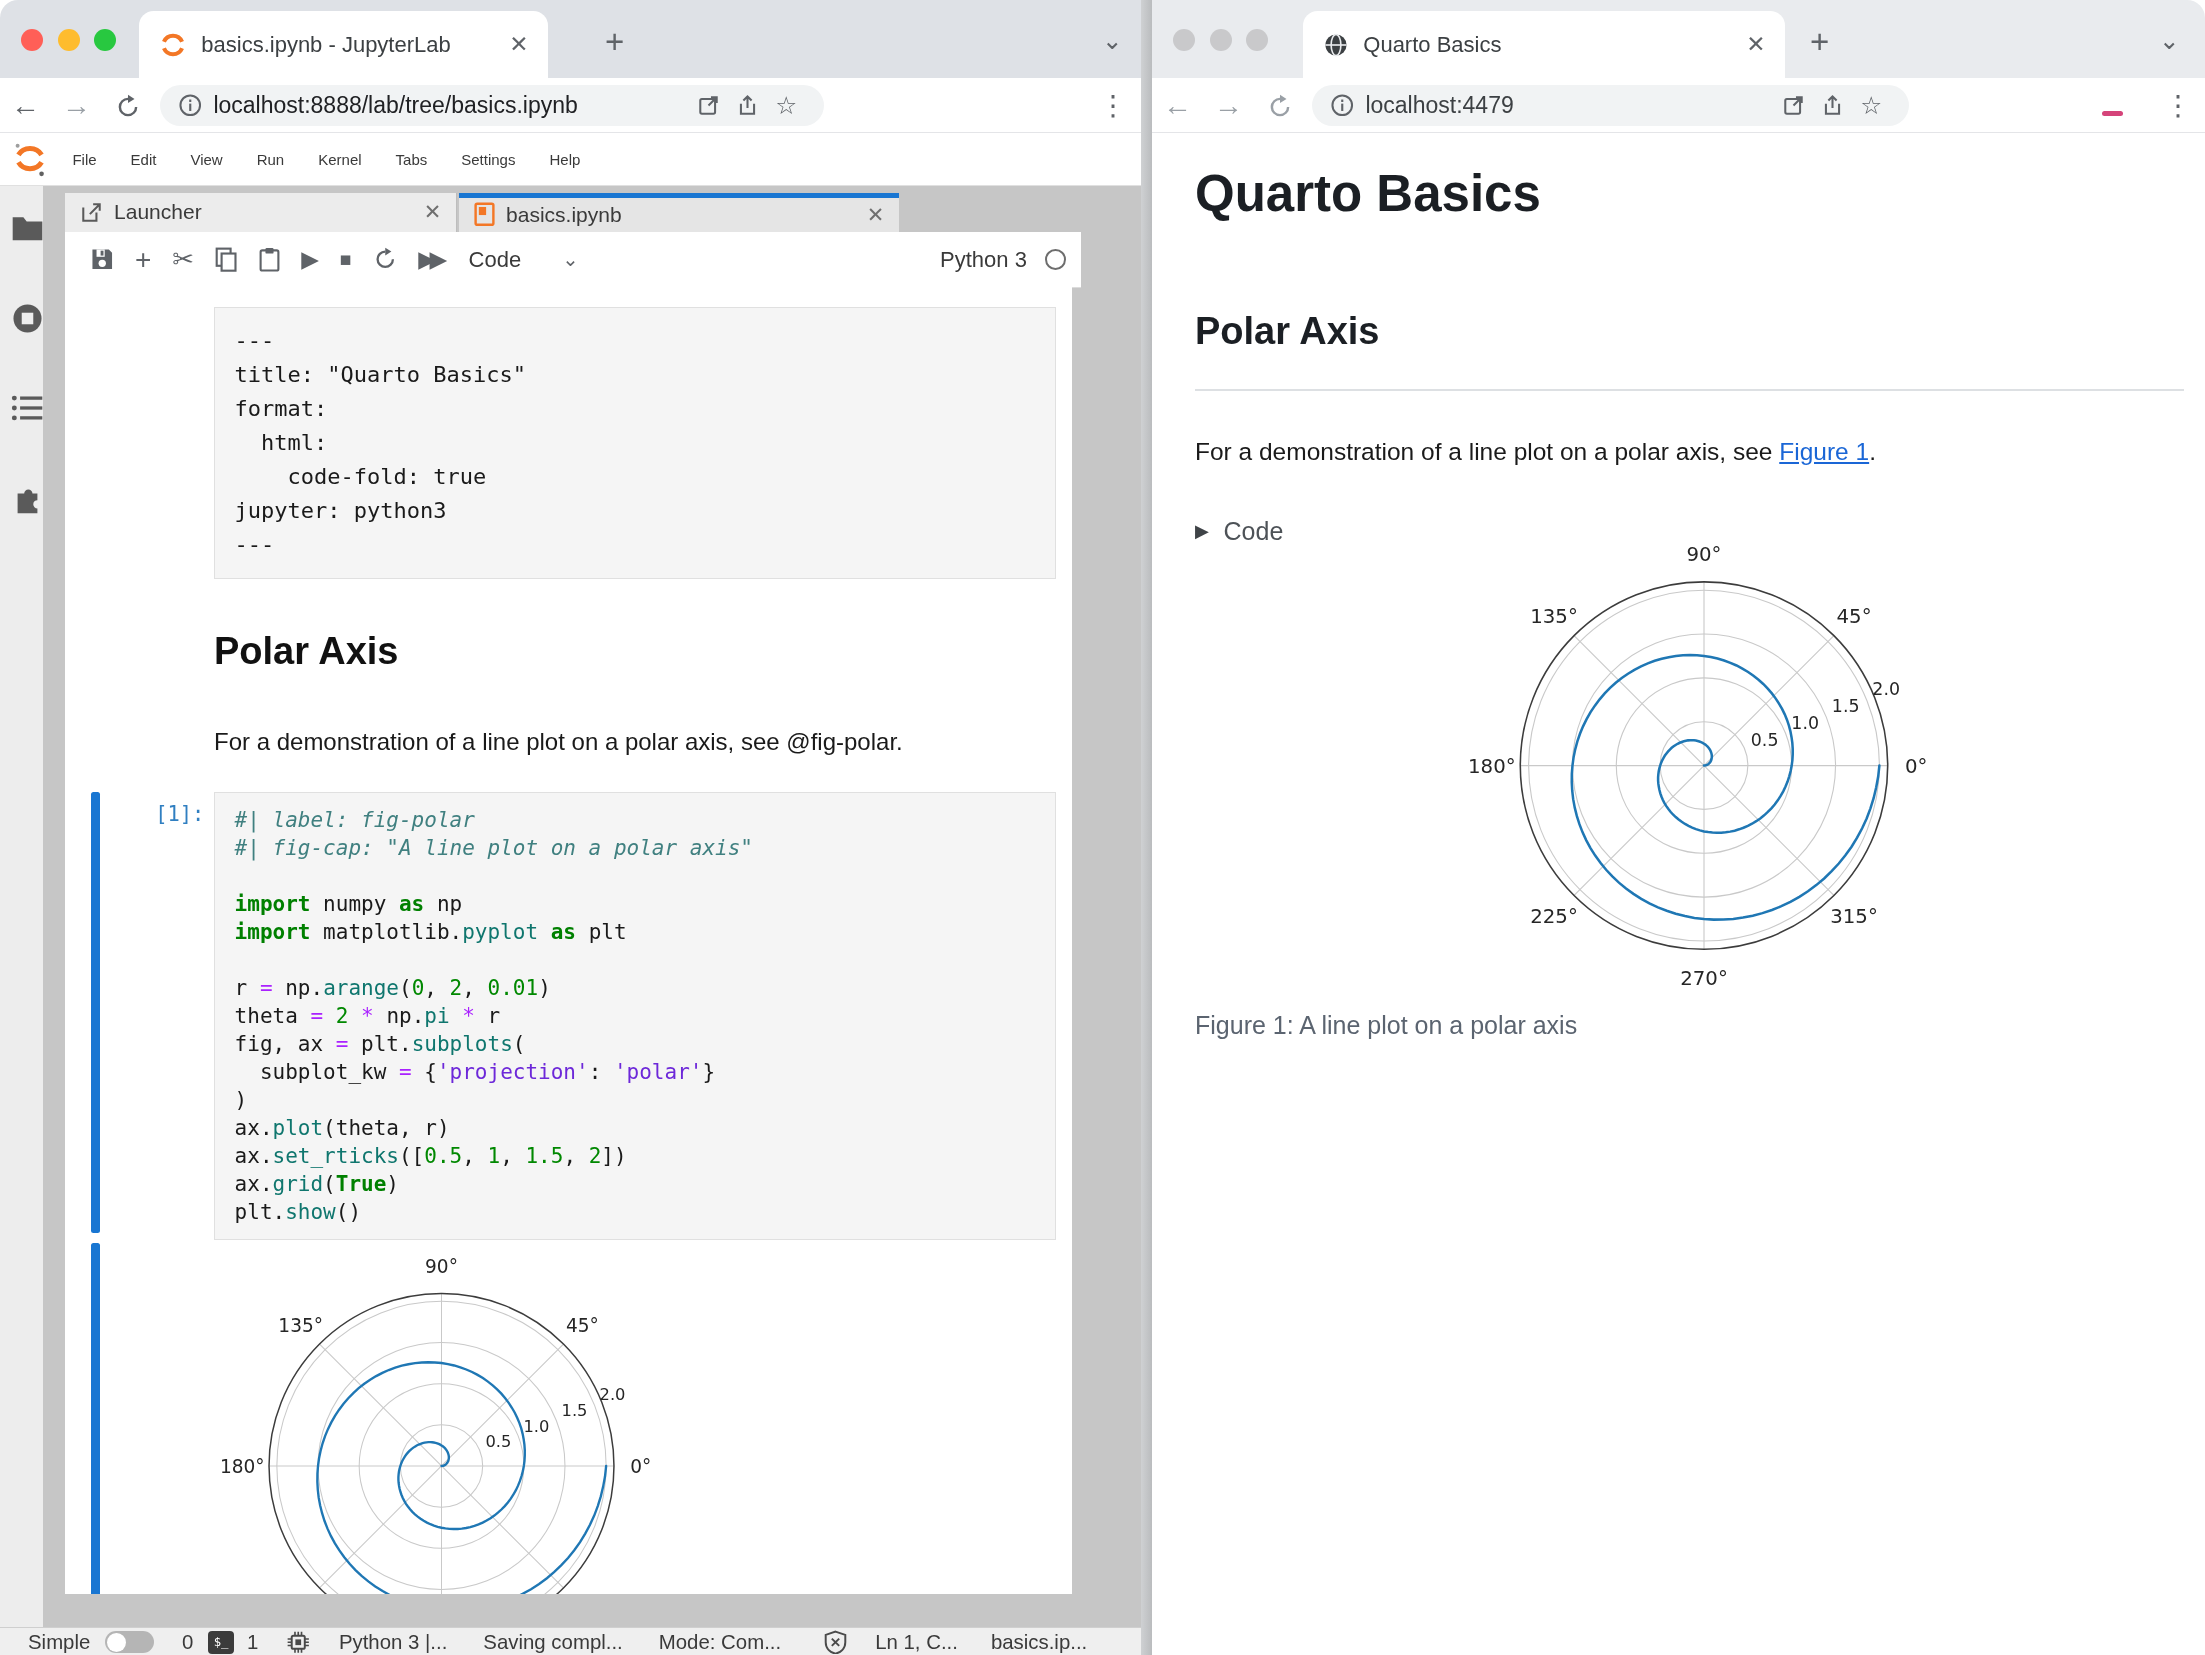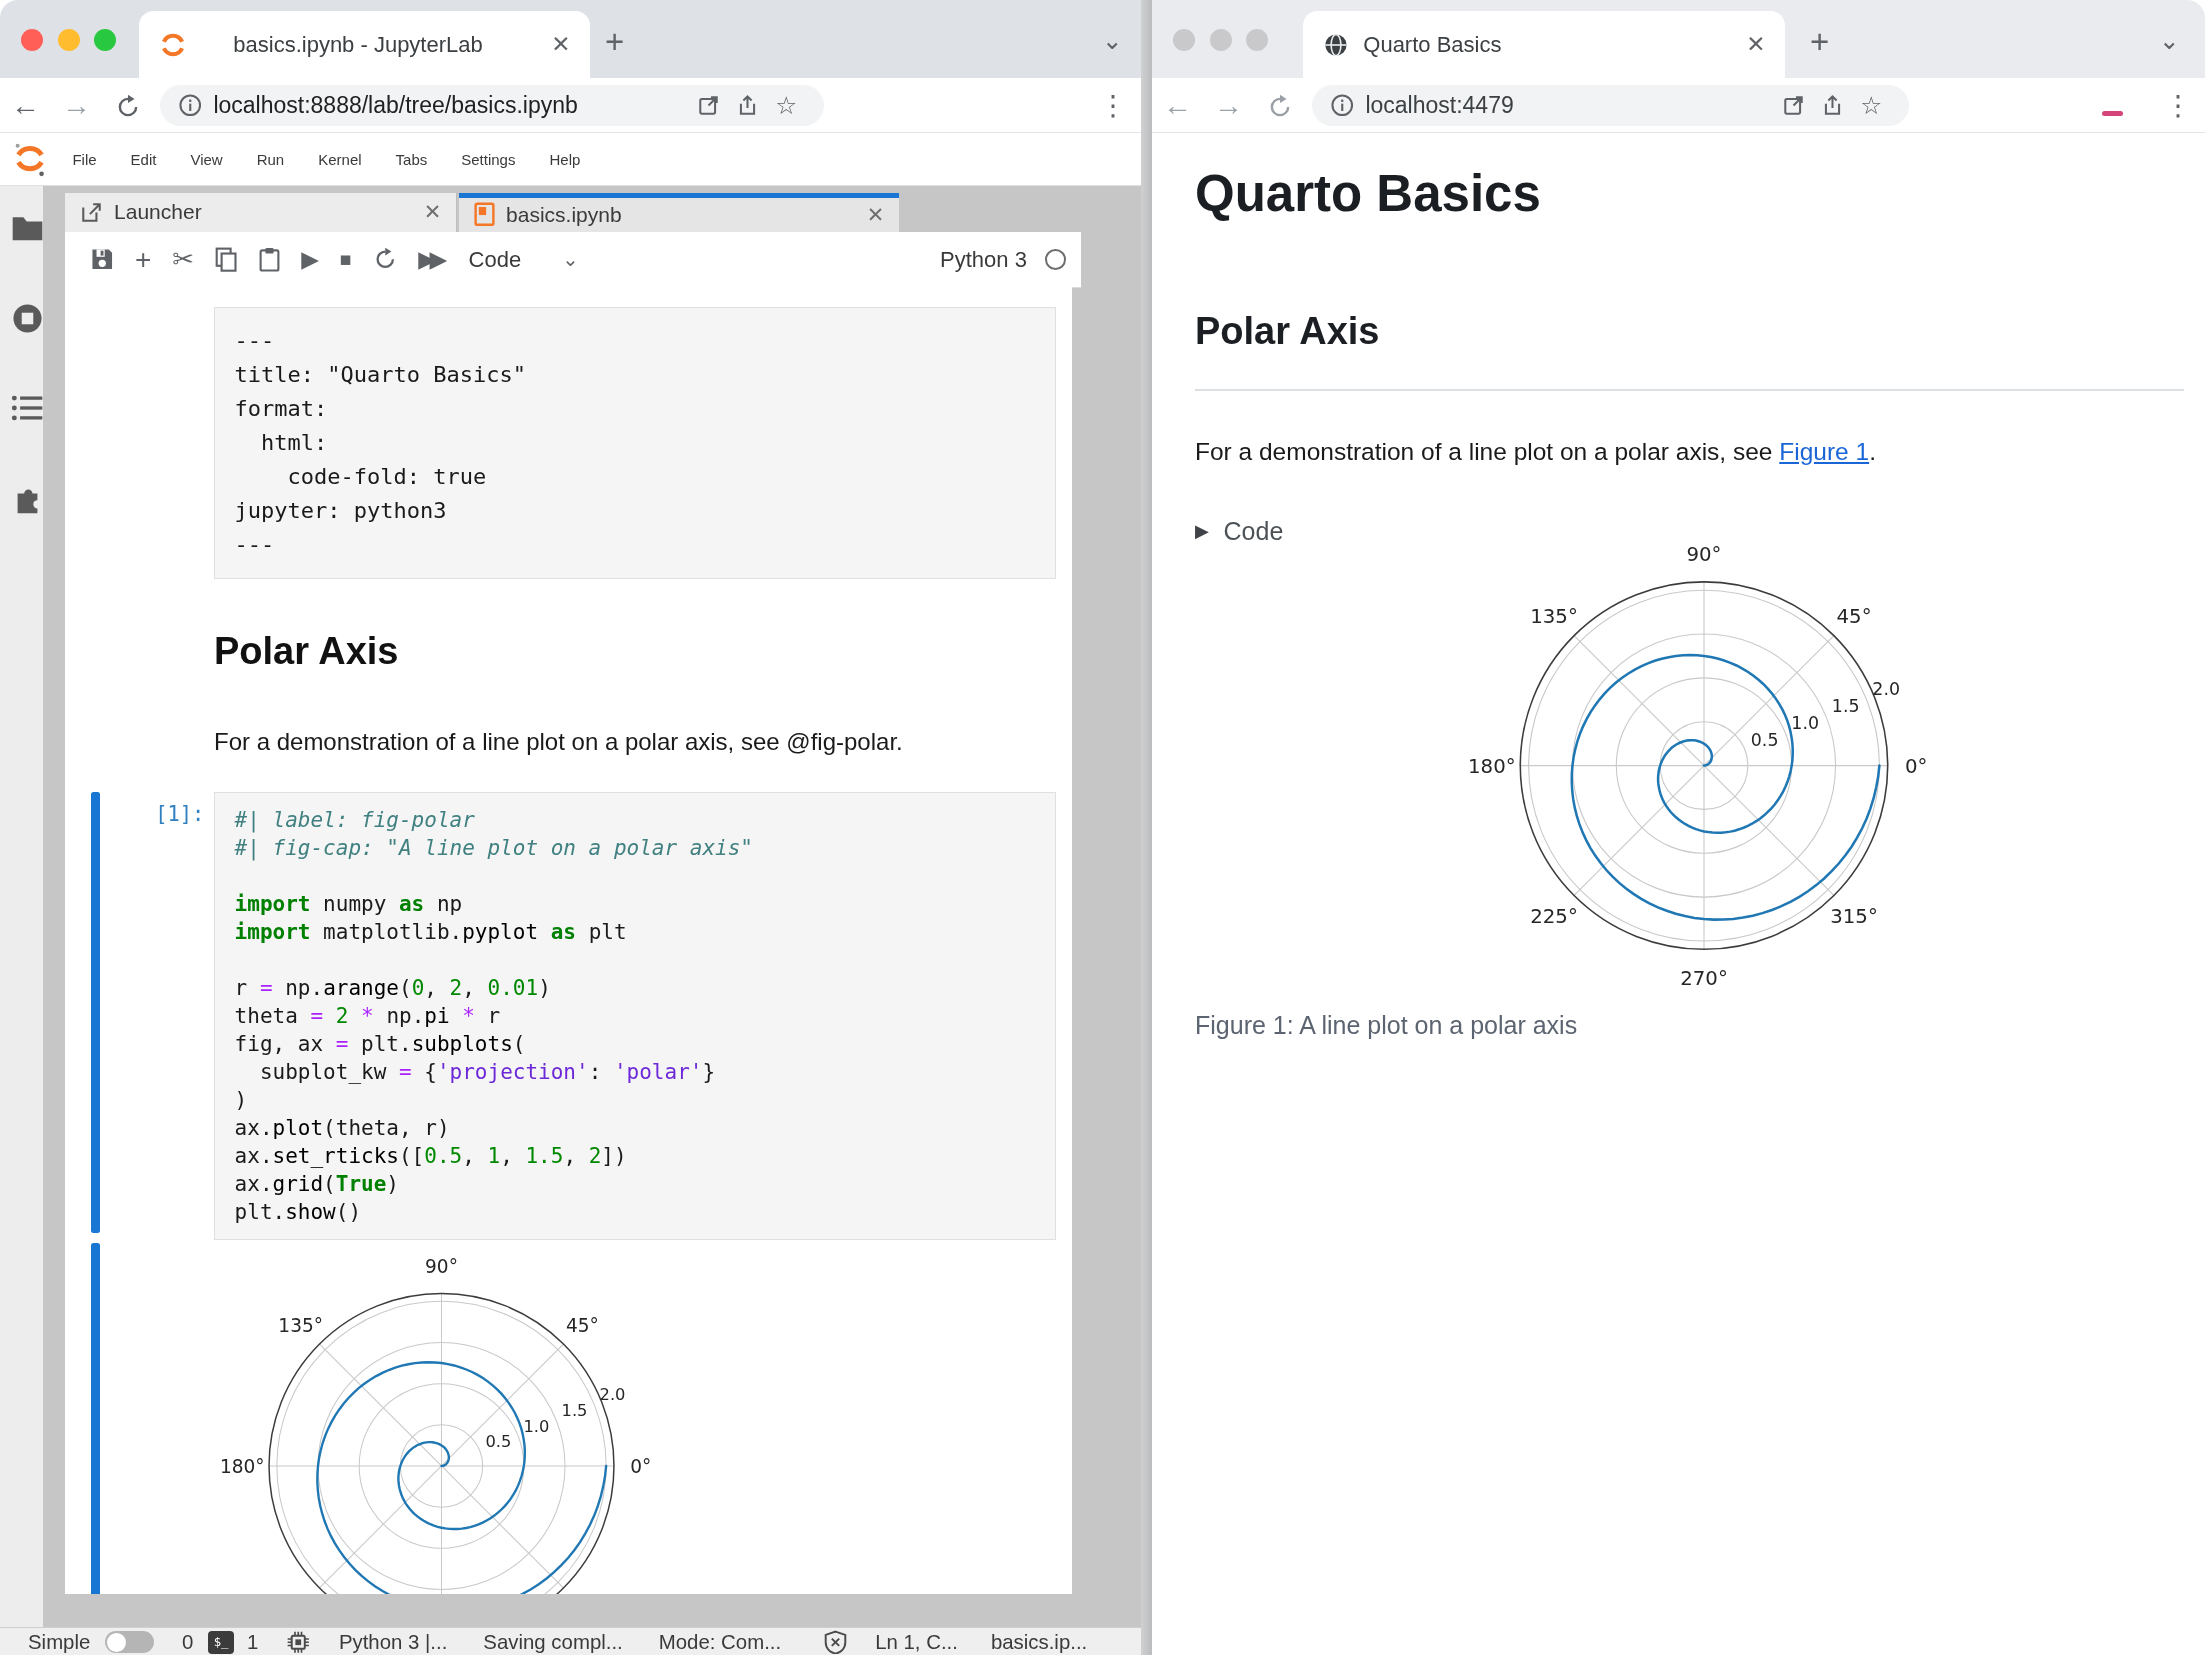--- a/index.html
+++ b/index.html
@@ -65,21 +65,21 @@
 
   .cell-box { position:absolute; left:149px; width:842px; background:#f5f5f5; border:1.6px solid #e0e0e0; }
   .mono { font-family:"DejaVu Sans Mono", monospace; }
   .yaml-cell { top:19.6px; padding:16.3px 19.6px; }
   .yaml-cell .line { font-size:22px; line-height:34px; white-space:pre; color:#1a1a1a; }
   .md-heading { position:absolute; left:149px; top:343px; font-size:38px; font-weight:bold; color:#111; }
   .md-para { position:absolute; left:149px; top:441px; font-size:24px; color:#1a1a1a; }
   .code-cell { top:505px; padding:13px 19.6px; }
   .codeline { font-size:21px; line-height:28px; white-space:pre; color:#1a1a1a; }
   .tok-keyword { color:#008000; font-weight:bold; }
-  .tok-property { color:#000000; }
+  .tok-property { color:#0f766e; }
   .tok-number { color:#008800; }
   .tok-operator { color:#aa22ff; }
   .tok-string { color:#6d28d9; }
   .tok-comment { color:#408080; font-style:italic; }
   .in-prompt { position:absolute; left:16.3px; top:515px; width:123px; text-align:right;
     font-size:20.4px; color:#307fc1; }
   .collapser { position:absolute; left:26px; width:9px; background:#1976d2; border-radius:2.5px; }
   .collapser.input { top:505px; height:441px; }
   .collapser.output { top:956px; height:440px; }
   .fig-left { position:absolute; left:154px; top:955px; width:445px; height:445px; }
@@ -112,21 +112,21 @@
 
 <div id="canvas">
 
   <div class="win" id="win-left">
     <div class="tabstrip">
       <div class="traffic">
         <div class="dot" style="background:#ff5f57"></div>
         <div class="dot" style="background:#febc2e"></div>
         <div class="dot" style="background:#28c840"></div>
       </div>
-      <div class="browser-tab" style="left:139px; width:451px;gap:32px;">
+      <div class="browser-tab" style="left:139px; width:409px;">
         <svg class="icon" width="28" height="28" viewBox="0 0 34 34">
           <path d="M6 21 A12 12 0 0 0 28 21" fill="none" stroke="#f37726" stroke-width="5"></path>
           <path d="M28 13 A12 12 0 0 0 6 13" fill="none" stroke="#f37726" stroke-width="5"></path>
         </svg>
         <span class="title">basics.ipynb - JupyterLab</span>
         <span class="tab-close">✕</span>
       </div>
       <div class="newtab-btn" style="left:605px;">+</div>
       <div class="strip-chevron" style="left:1102px;">⌄</div>
     </div>

